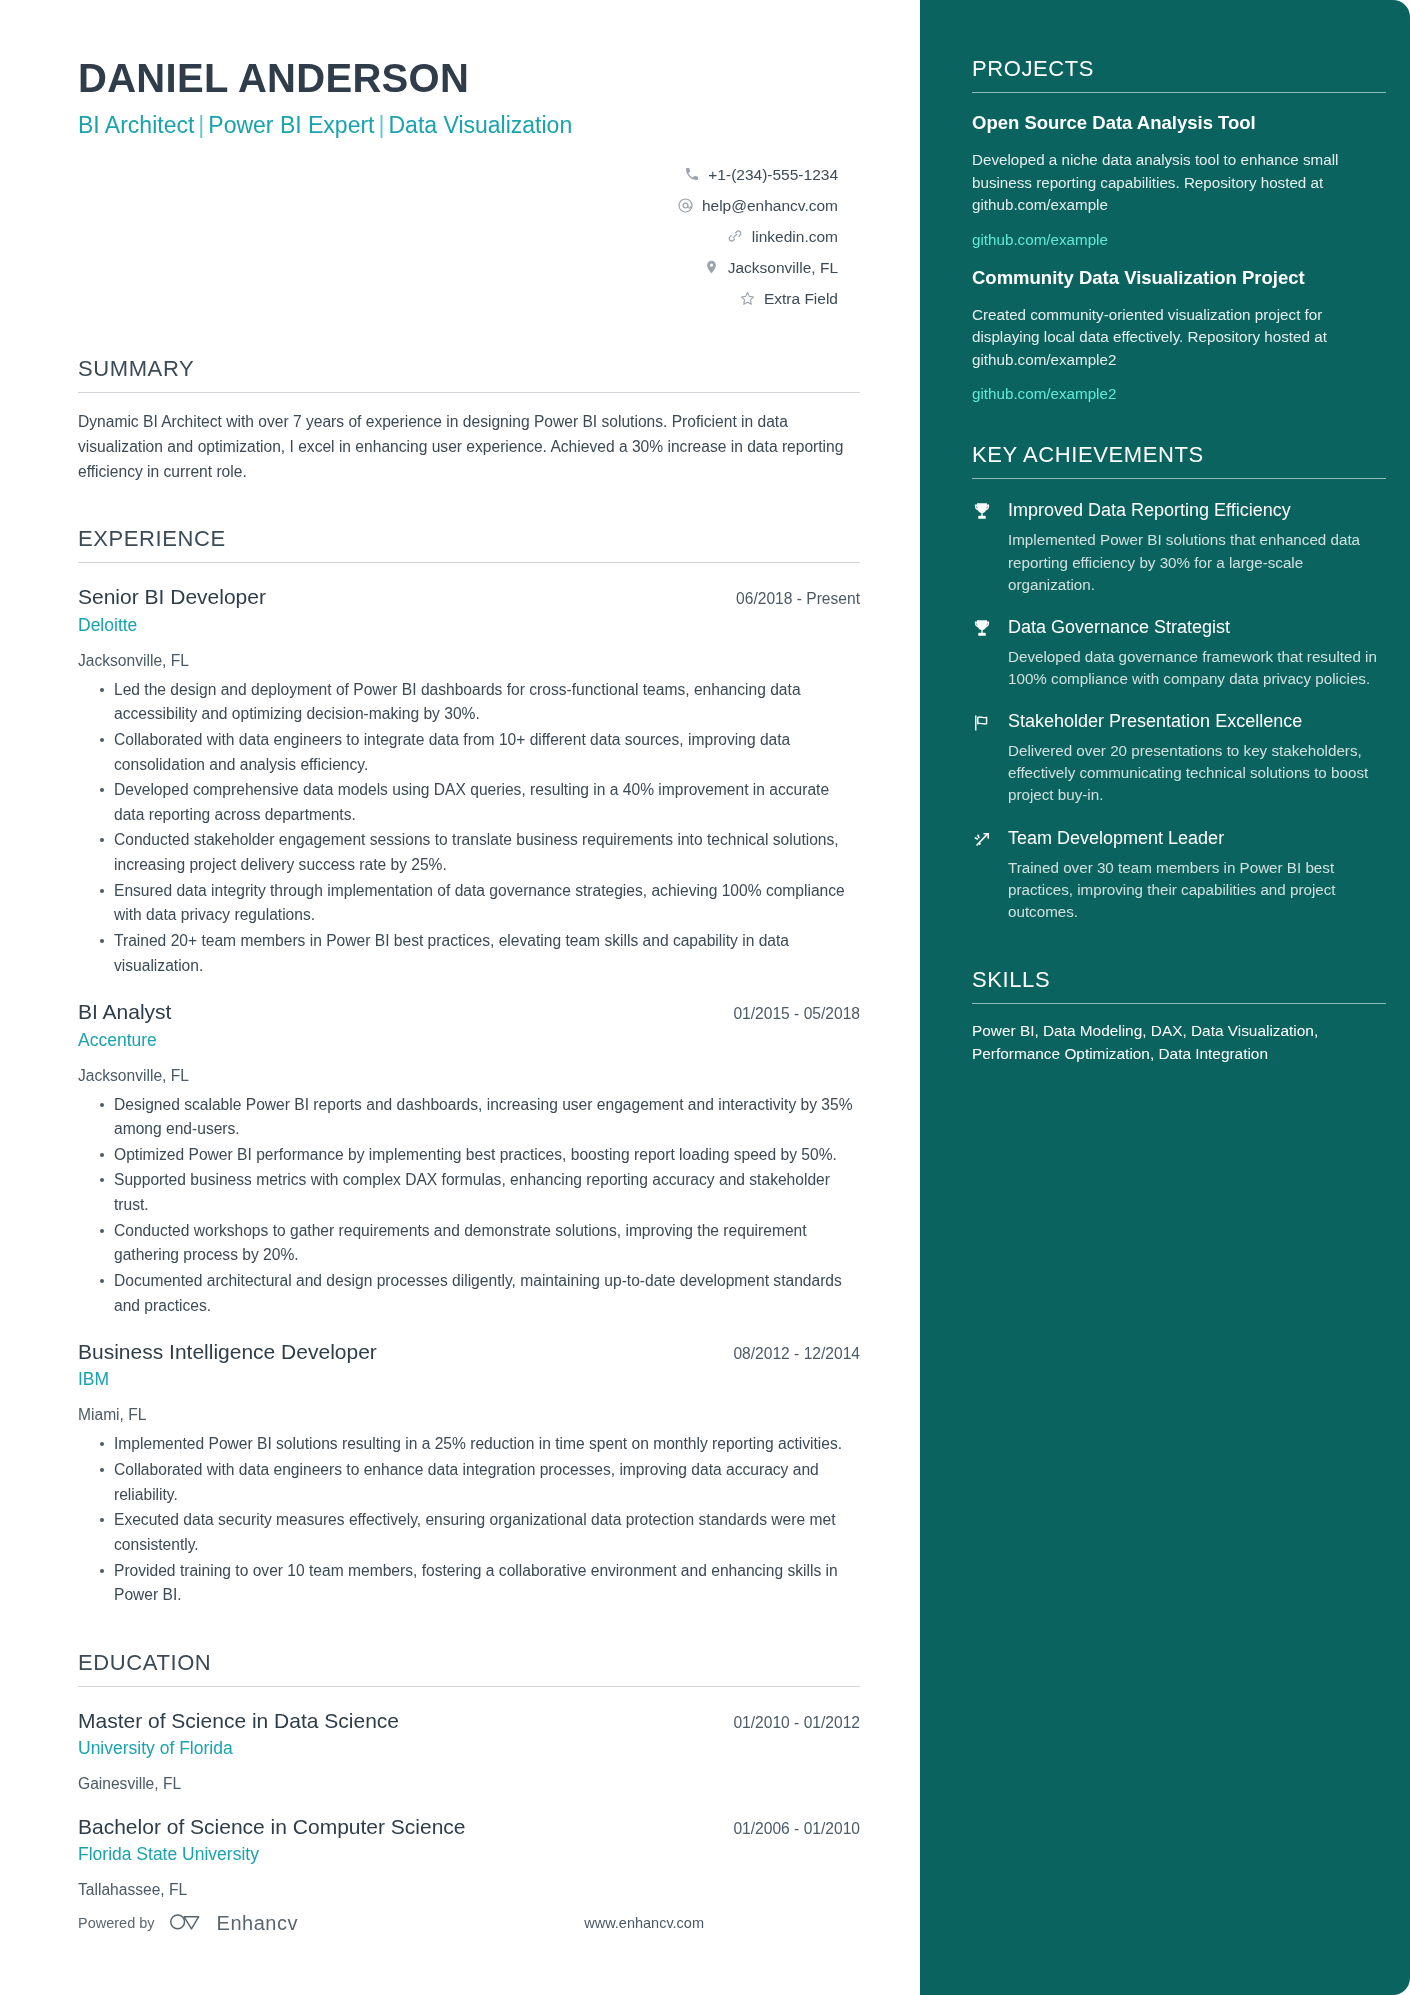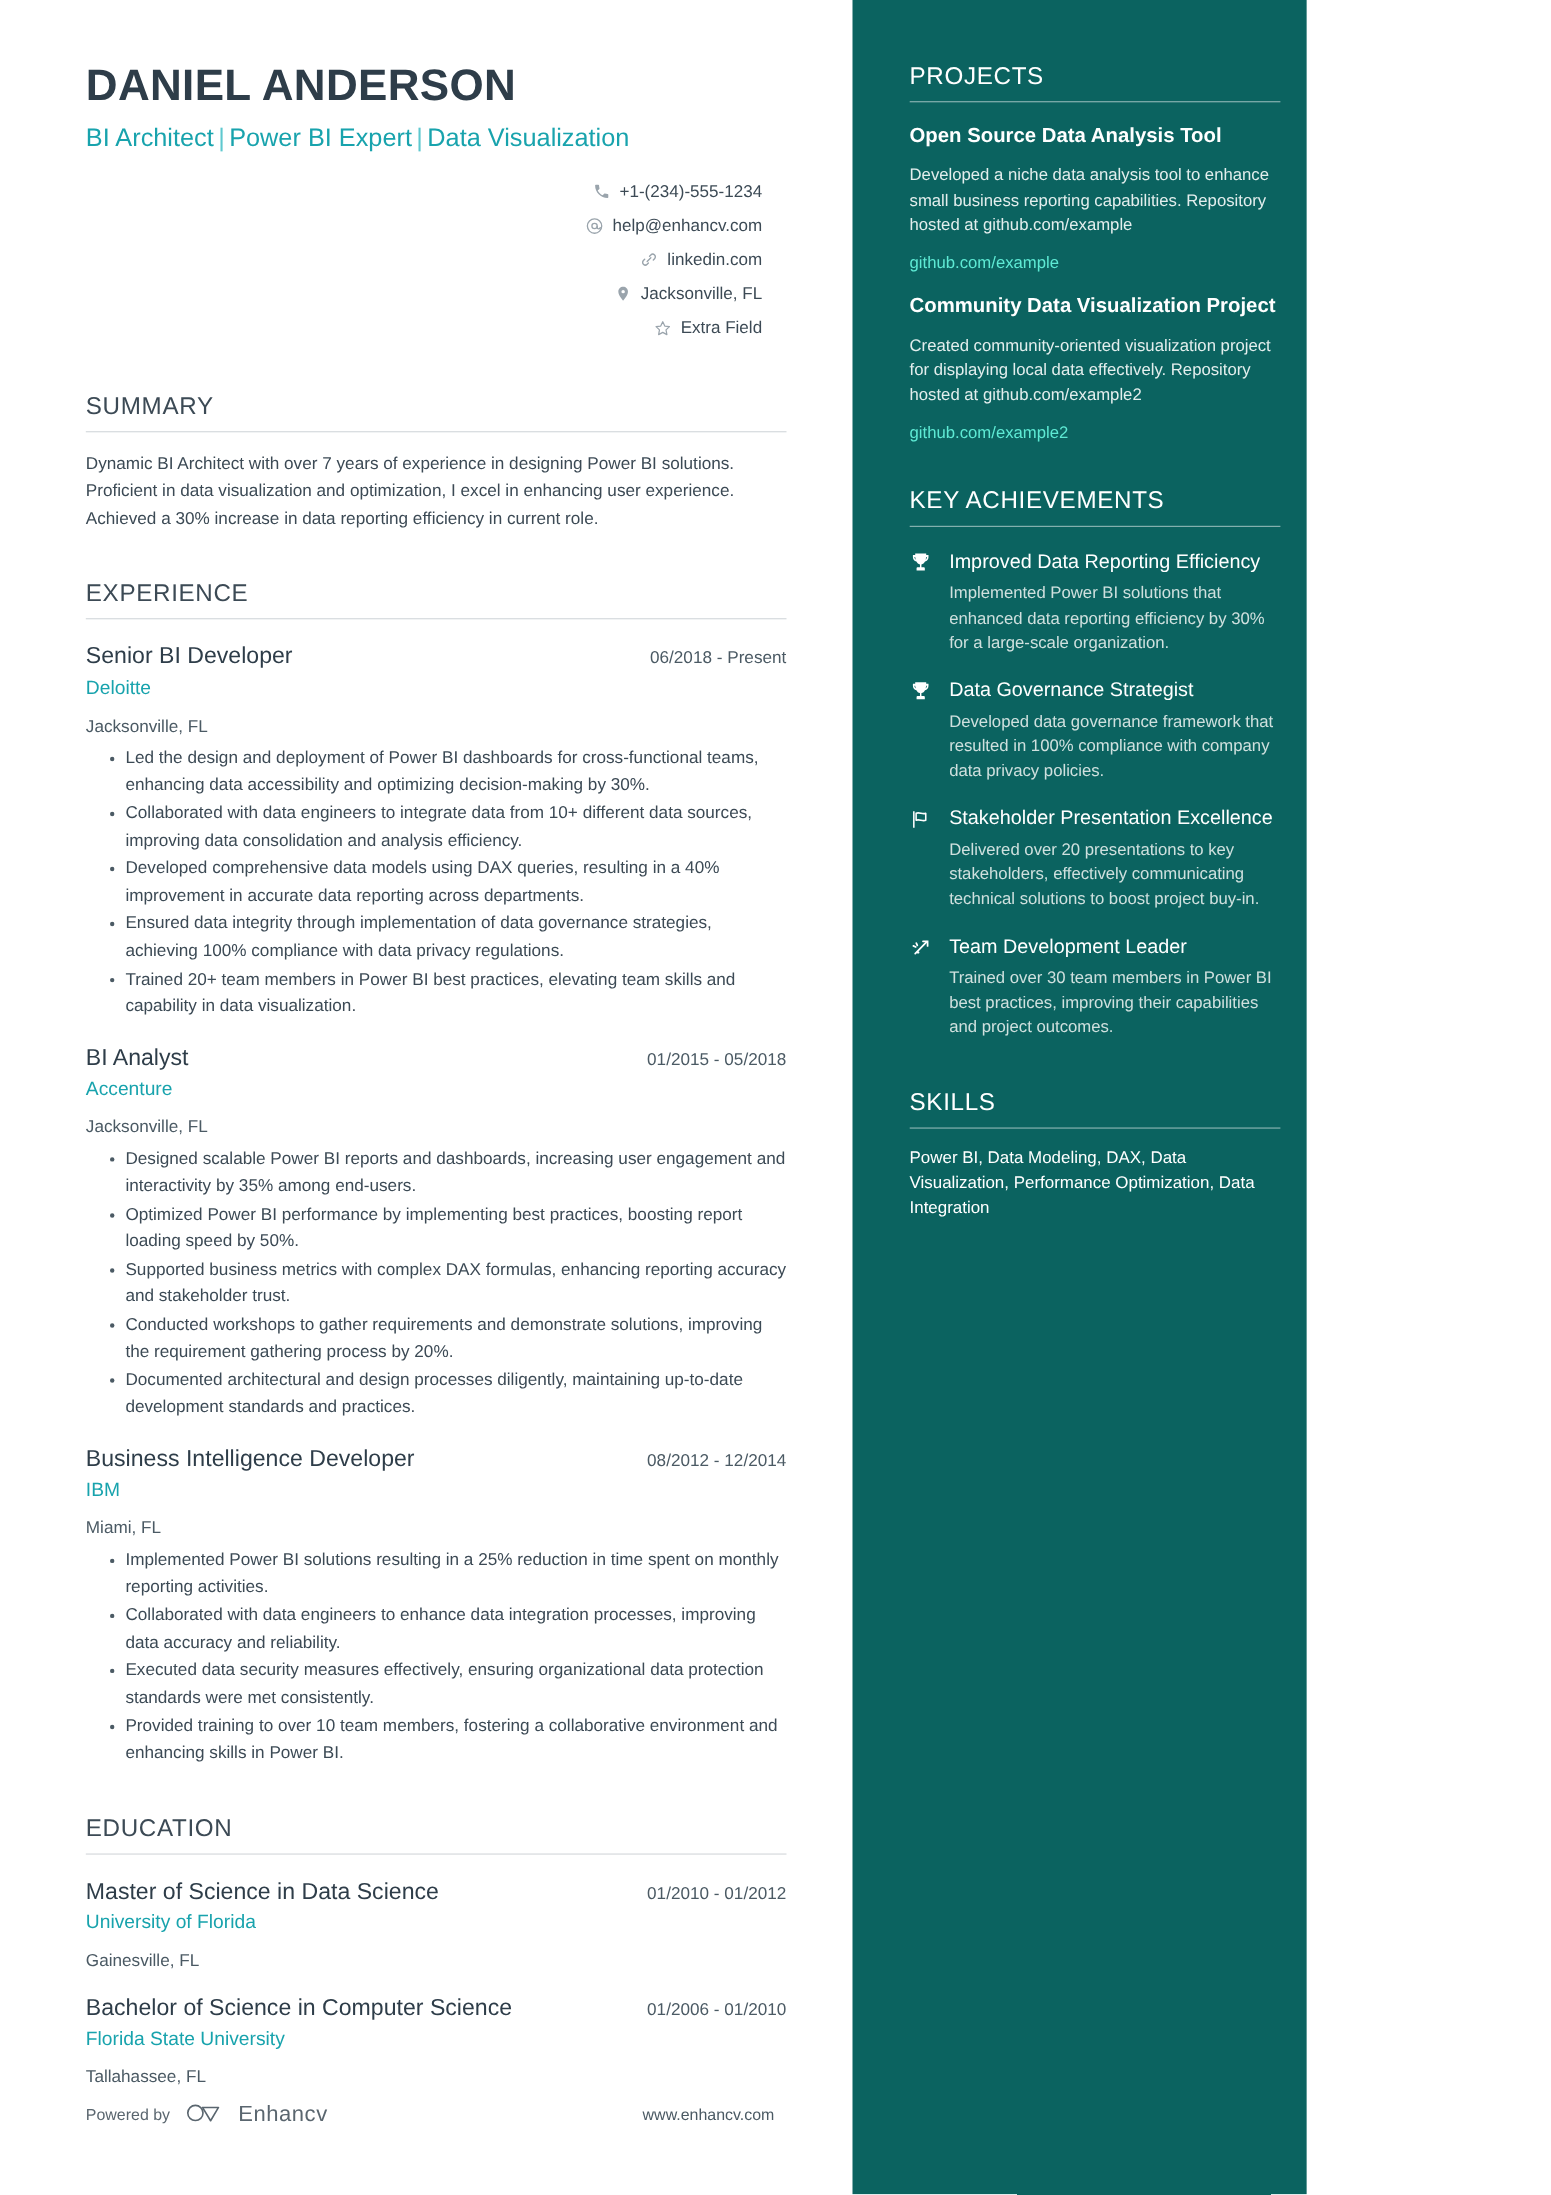--- a/index.html
+++ b/index.html
@@ -5,25 +5,26 @@
   * { box-sizing: border-box; margin: 0; padding: 0; }
   html, body {
     width: 1410px;
     height: 1995px;
     background: #ffffff;
     font-family: "Liberation Sans", sans-serif;
     color: #2e3d49;
   }
   .page {
     position: relative;
-    width: 1188px;
+    width: 1410px;
     height: 1995px;
     display: flex;
     background: #ffffff;
     overflow: hidden;
+    border-radius: 17px;
   }
 
   
   .main {
     width: 920px;
     padding: 56px 60px 0 78px;
     background: #ffffff;
   }
 
   .name {
@@ -346,20 +347,21 @@
           <div class="entry-date">06/2018 - Present</div>
         </div>
         <div class="entry-sub">
           <div class="entry-org">Deloitte</div>
           <div class="entry-loc">Jacksonville, FL</div>
         </div>
         <ul class="bullets">
           <li>Led the design and deployment of Power BI dashboards for cross-functional teams, enhancing data accessibility and optimizing decision-making by 30%.</li>
           <li>Collaborated with data engineers to integrate data from 10+ different data sources, improving data consolidation and analysis efficiency.</li>
           <li>Developed comprehensive data models using DAX queries, resulting in a 40% improvement in accurate data reporting across departments.</li>
+          <li>Conducted stakeholder engagement sessions to translate business requirements into technical solutions, increasing project delivery success rate by 25%.</li>
           <li>Ensured data integrity through implementation of data governance strategies, achieving 100% compliance with data privacy regulations.</li>
           <li>Trained 20+ team members in Power BI best practices, elevating team skills and capability in data visualization.</li>
         </ul>
       </div>
 
       <div class="entry">
         <div class="entry-head">
           <div class="entry-title">BI Analyst</div>
           <div class="entry-date">01/2015 - 05/2018</div>
         </div>

